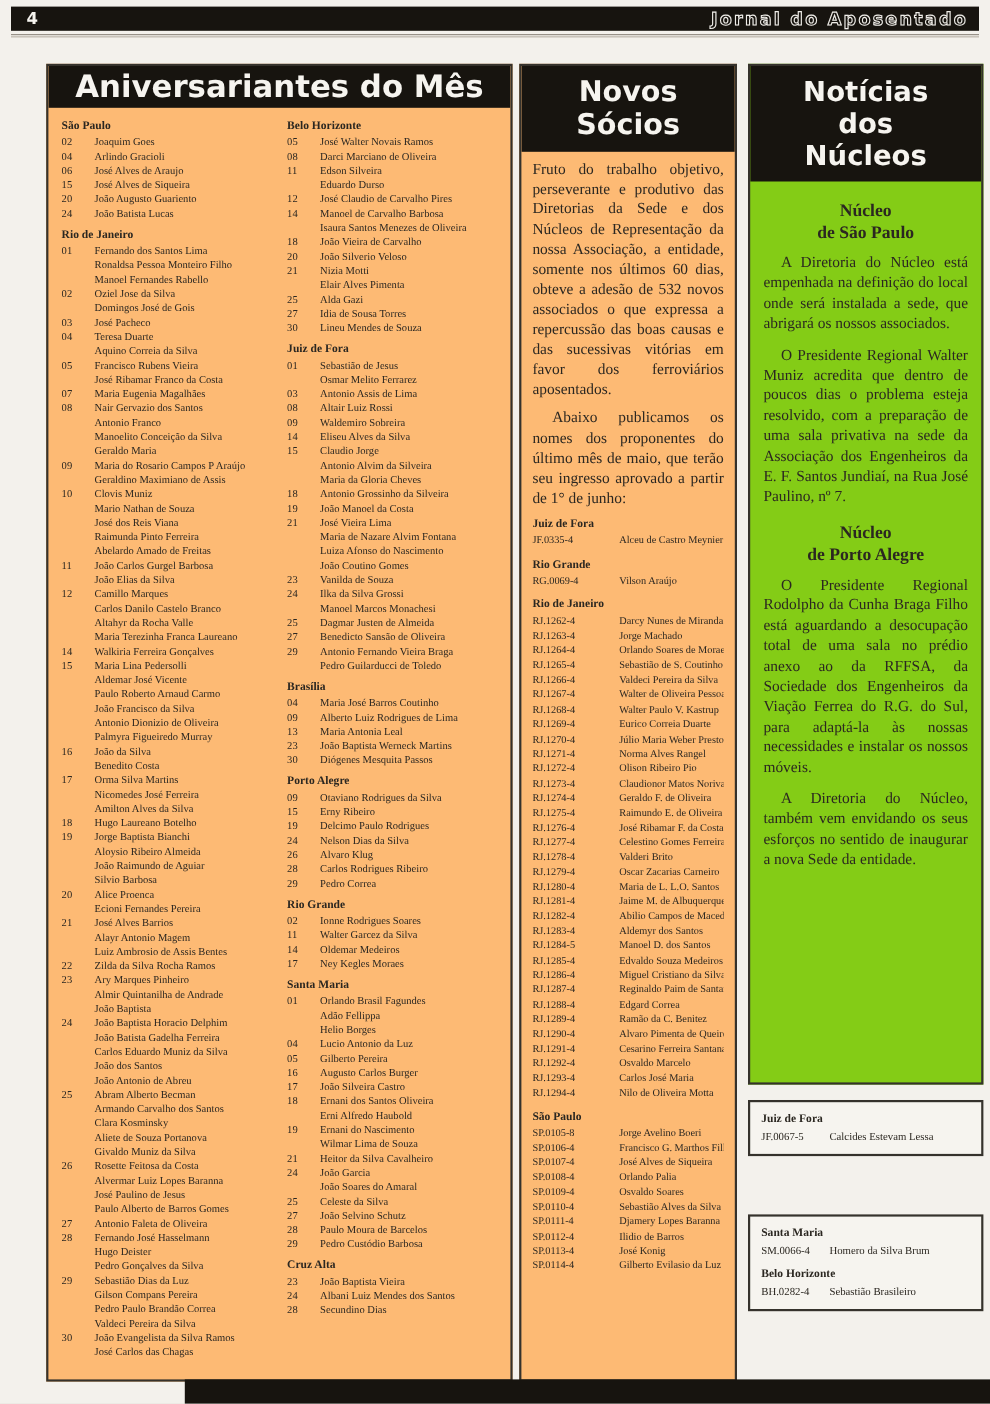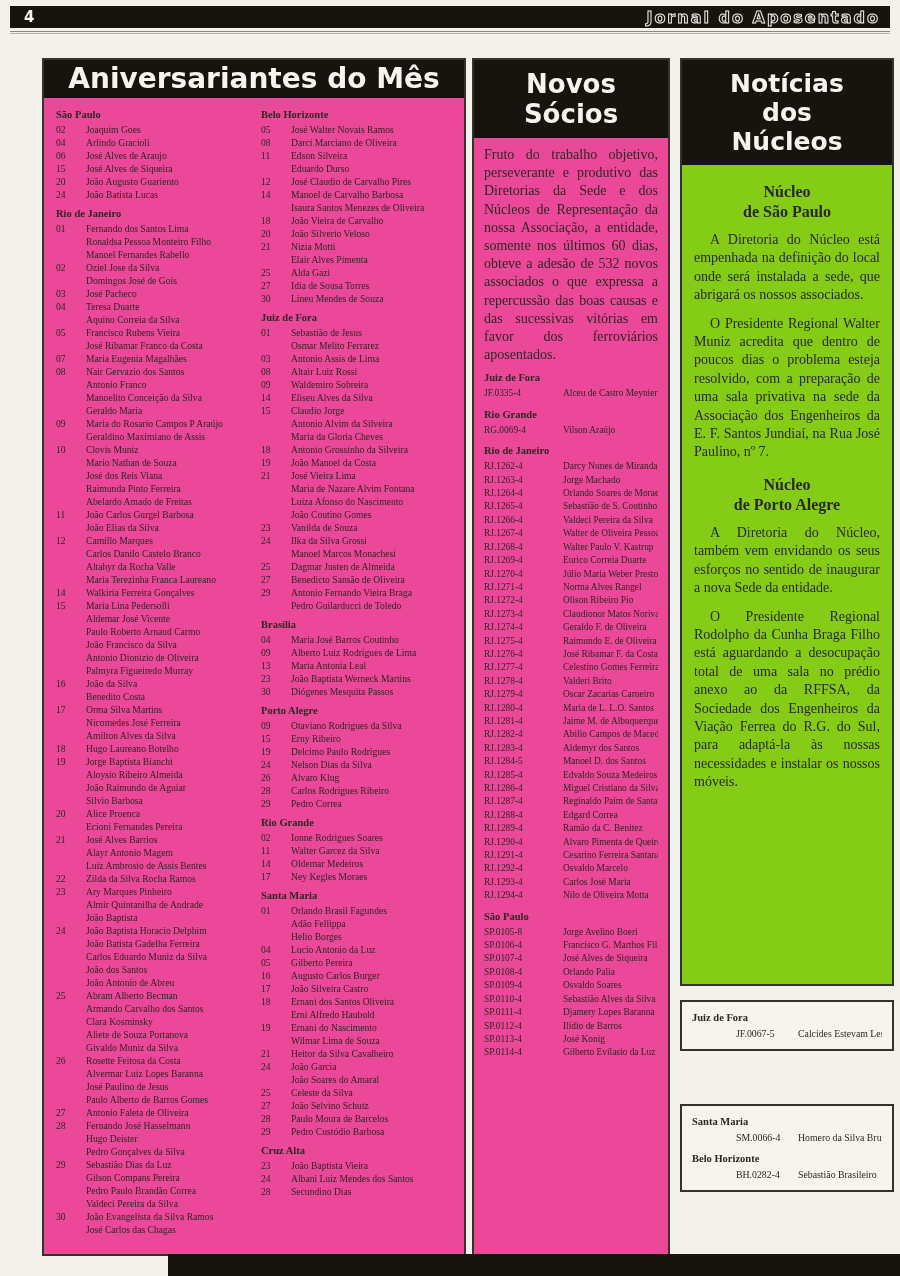--- a/index.html
+++ b/index.html
@@ -21,21 +21,21 @@
   }
   .masthead {
     margin-right:10px; font-family:"DejaVu Sans", sans-serif; font-weight:bold;
     font-size:16px; letter-spacing:2px; color:transparent; -webkit-text-stroke:1px #efede8;
   }
   @supports not (-webkit-text-stroke: 1px #fff) { .masthead { color:#efede8; } }
   .toprule { position:absolute; left:10px; top:31px; width:880px; height:3px;
     border-top:1px solid #8d877e; border-bottom:1px solid #b5afa5; }
 
   
-  .box { position:absolute; background:#ec4899; border:2px solid #35322c; overflow:hidden; }
+  .box { position:absolute; background:#fdba74; border:2px solid #35322c; overflow:hidden; }
   .col1 { left:42px;  top:58px; width:424px; height:1198px; }
   .col2 { left:472px; top:58px; width:198px; height:1198px; }
   .col3 { left:680px; top:58px; width:214px; height:928px; background:#84cc16; }
 
   .banner {
     background:#17140f; color:#f6f4ef; font-family:"DejaVu Sans", sans-serif;
     font-weight:bold; text-align:center; white-space:pre-line; margin:0;
   }
   .banner-aniv   { font-size:28px; line-height:32px; padding:3px 0; }
   .banner-socios { font-size:26px; line-height:30px; padding:9px 0; }
@@ -66,21 +66,21 @@
   .sub-h { font-weight:bold; font-size:16px; line-height:20px; text-align:center;
            white-space:pre-line; margin:13px 0 9px; }
   .nucleos-body p { margin:0 0 10px; text-align:justify; font-size:14px;
                     line-height:18.4px; text-indent:16px; }
 
   
   .sideblock { position:absolute; left:680px; width:214px; }
   .demiss { top:1000px; }
   .falec  { top:1104px; }
   .sidebox { border:2px solid #35322c; background:#f6f4ef; padding:2px 10px 8px; overflow:hidden; }
-  .sidebox .lrow { font-size:9.8px; line-height:14px;margin-left:44px; }
+  .sidebox .lrow { font-size:9.8px; line-height:14px; }
   .sidebox .city-h { margin:8px 0 4px; }
 
   .bottombar { position:absolute; left:168px; top:1254px; width:732px; height:22px; background:#17140f; }
 </style>
 </head>
 <body>
 
 <div class="page">
 
   <header class="topbar">
@@ -734,20 +734,21 @@
           </div>
         </div>
     </div>
   </section>
 
   <section class="box col2">
     <h1 class="banner banner-socios">Novos
 Sócios</h1>
     <div class="article">
       <p>Fruto do trabalho objetivo, perseverante e produtivo das Diretorias da Sede e dos Núcleos de Representação da nossa Associação, a entidade, somente nos últimos 60 dias, obteve a adesão de 532 novos associados o que expressa a repercussão das boas causas e das sucessivas vitórias em favor dos ferroviários aposentados.</p>
+      <p class="indent">Abaixo publicamos os nomes dos proponentes do último mês de maio, que terão seu ingresso aprovado a partir de 1° de junho:</p>
     </div>
     <div id="socios-list">
         <div class="city-h">Juiz de Fora</div>
         <div class="lrow">
           <div class="lkey code">JF.0335-4</div>
           <div class="lname">Alceu de Castro Meynier</div>
         </div>
         <div class="city-h">Rio Grande</div>
         <div class="lrow">
           <div class="lkey code">RG.0069-4</div>
@@ -934,22 +935,22 @@
     <h1 class="banner banner-nucleos">Notícias
 dos
 Núcleos</h1>
     <div class="nucleos-body">
       <h2 class="sub-h">Núcleo
 de São Paulo</h2>
       <p>A Diretoria do Núcleo está empenhada na definição do local onde será instalada a sede, que abrigará os nossos associados.</p>
       <p>O Presidente Regional Walter Muniz acredita que dentro de poucos dias o problema esteja resolvido, com a preparação de uma sala privativa na sede da Associação dos Engenheiros da E. F. Santos Jundiaí, na Rua José Paulino, nº 7.</p>
       <h2 class="sub-h">Núcleo
 de Porto Alegre</h2>
+      <p>O Presidente Regional Rodolpho da Cunha Braga Filho está aguardando a desocupação total de uma sala no prédio anexo ao da RFFSA, da Sociedade dos Engenheiros da Viação Ferrea do R.G. do Sul, para adaptá-la às nossas necessidades e instalar os nossos móveis.</p>
       <p>A Diretoria do Núcleo, também vem envidando os seus esforços no sentido de inaugurar a nova Sede da entidade.</p>
-      <p>O Presidente Regional Rodolpho da Cunha Braga Filho está aguardando a desocupação total de uma sala no prédio anexo ao da RFFSA, da Sociedade dos Engenheiros da Viação Ferrea do R.G. do Sul, para adaptá-la às nossas necessidades e instalar os nossos móveis.</p>
     </div>
   </section>
 
   <section class="sideblock demiss">
     <div class="sidebox">
       <div id="demiss-list">
           <div class="city-h">Juiz de Fora</div>
           <div class="lrow">
             <div class="lkey code">JF.0067-5</div>
             <div class="lname">Calcides Estevam Lessa</div>

